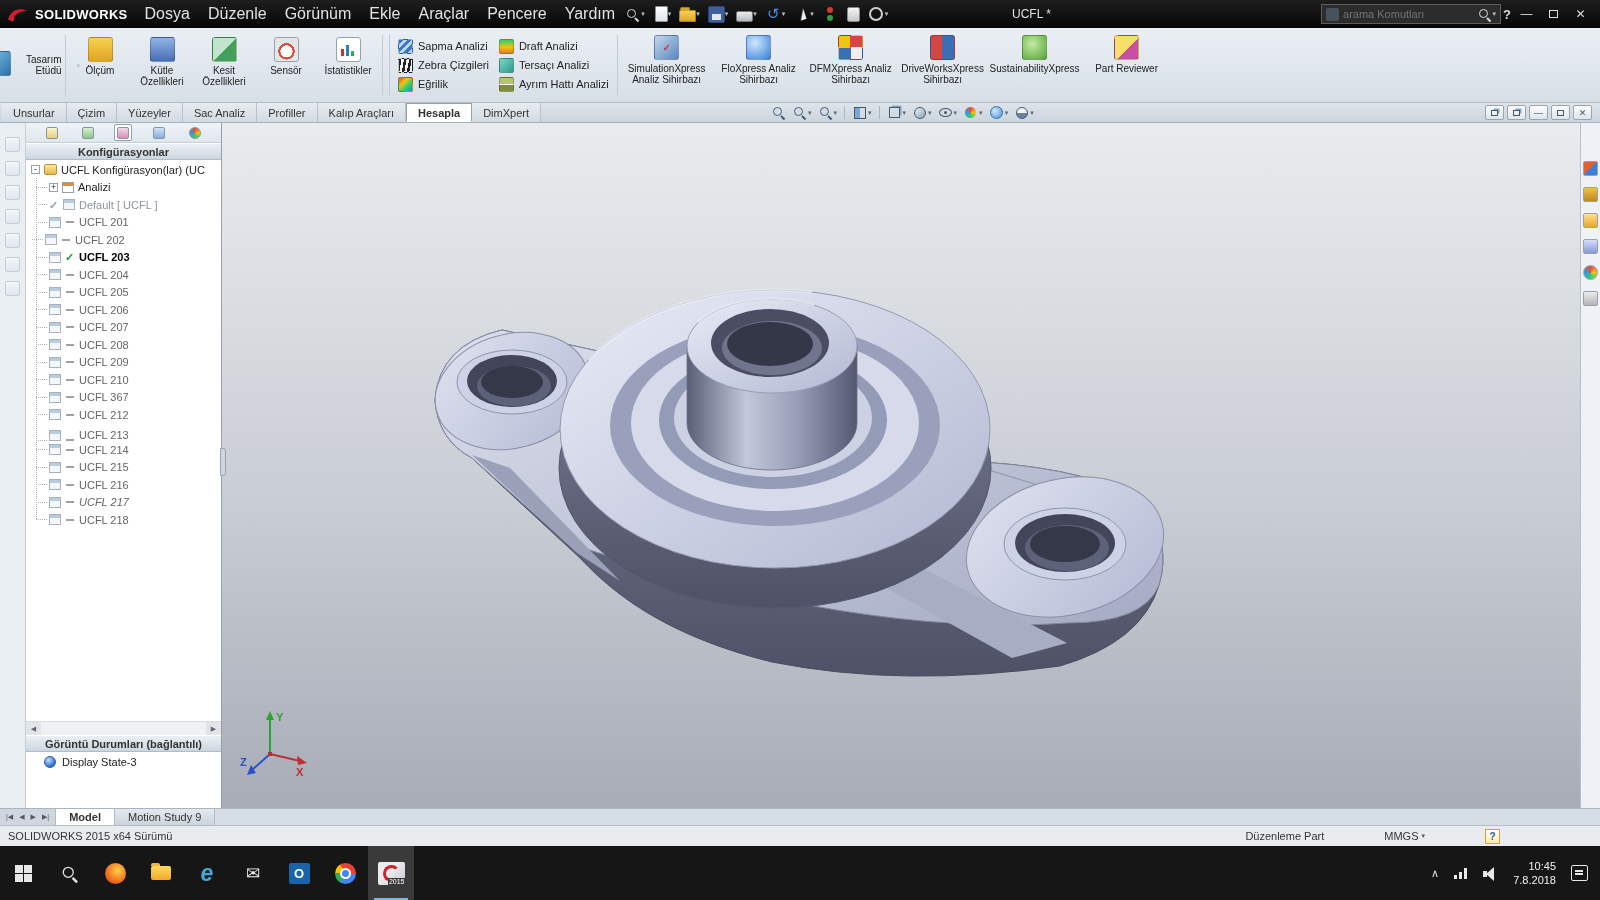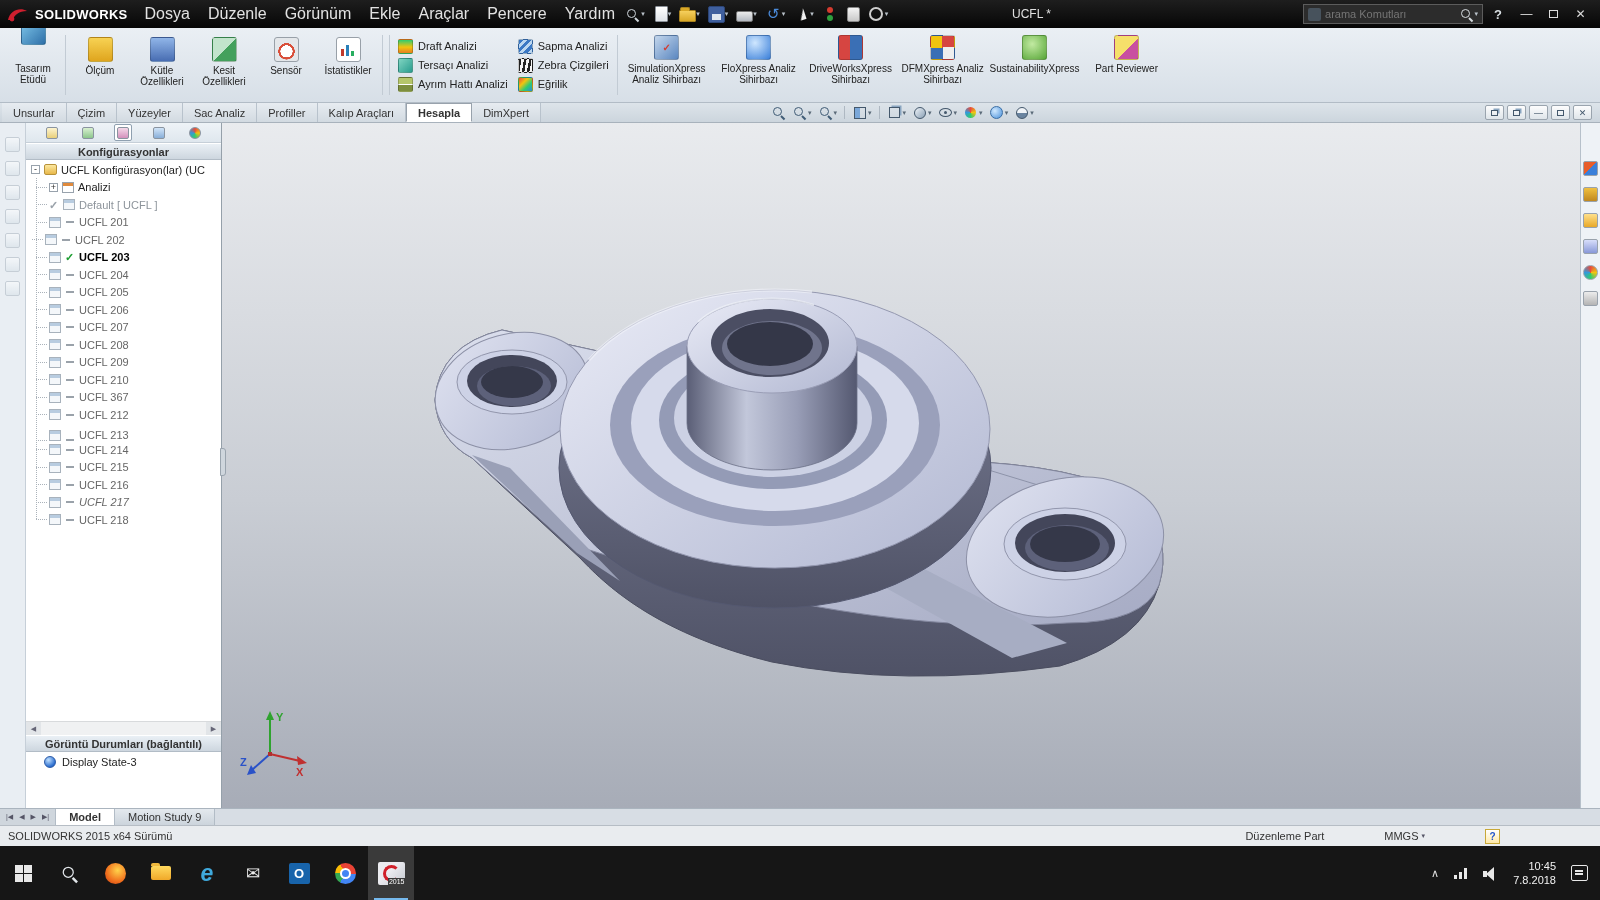--- a/index.html
+++ b/index.html
@@ -27,34 +27,34 @@
   .save-icon::before{content:"";width:9px;height:6px;background:#dfe6f0;margin-top:5px;}
   .print-icon{width:17px;height:11px;margin-top:4px;background:linear-gradient(#ececec,#b4bac2);border:1px solid #777;}
   .undo-icon{color:#4a8ad9;font-size:15px;}
   .undo-icon::before{content:"↺";}
   .select-icon{position:relative;}
   .select-icon::before{content:"";border-left:6px solid transparent;border-bottom:11px solid #f0f0f0;transform:rotate(-18deg);filter:drop-shadow(0 0 1px #000);}
   .rebuild-icon::before{content:"";width:6px;height:6px;border-radius:50%;background:#d43b2f;box-shadow:0 8px 0 #2e9e3e;margin-bottom:8px;}
   .file-properties-icon{width:13px;height:15px;background:linear-gradient(#f4f4f4,#c8c8c8);border:1px solid #888;}
   .options-icon::before{content:"";width:10px;height:10px;border:2.5px solid #cfcfcf;border-radius:50%;}
   .doc-title{position:absolute;left:1012px;top:7px;font-size:12px;color:#e0e0e0;}
-  .search-wrap{margin-left:auto;display:flex;align-items:center;gap:9px;padding-left:48px;}
+  .search-wrap{margin-left:auto;display:flex;align-items:center;padding-left:48px;}
   .search-box{width:180px;height:20px;background:#2c2c2c;border:1px solid #5c5c5c;display:flex;align-items:center;padding:0 4px;gap:4px;}
   .search-lead{width:13px;height:13px;background:#47525c;border-radius:2px;flex:0 0 13px;}
   .search-box input{flex:1;min-width:0;background:transparent;border:0;outline:none;color:#aeb6bc;font-size:11px;font-family:inherit;}
   .search-mag{color:#d8dee2;display:flex;align-items:center;gap:2px;}
   .help-glyph{color:#d8dee2;font-size:13px;font-weight:bold;padding:0 2px;}
   .twin{display:flex;}
   .twin-btn{width:27px;height:22px;display:flex;align-items:center;justify-content:center;color:#ddd;font-size:12px;}
   .max-glyph{width:9px;height:8px;border:1.5px solid #ddd;display:inline-block;}
 
   
   .ribbon{height:75px;background:linear-gradient(#eaeff4,#d7dfe7);border-bottom:1px solid #b2bcc6;display:flex;align-items:stretch;padding:2px 4px;}
   .rb-sep{width:1px;background:#c2cbd4;margin:5px 3px;flex:0 0 1px;}
-  .rb-study{width:58px;display:flex;flex-direction:column;align-items:center;justify-content:center;gap:15px;font-size:10px;line-height:11px;text-align:center;color:#222;}
+  .rb-study{width:58px;display:flex;align-items:center;justify-content:center;gap:15px;font-size:10px;line-height:11px;text-align:right;color:#222;}
   .rb-big{width:62px;display:flex;flex-direction:column;align-items:center;padding-top:7px;font-size:10px;line-height:11px;text-align:center;color:#222;}
   .rb-xl{width:92px;padding-top:5px;}
   .ric{width:25px;height:25px;margin-bottom:3px;border-radius:3px;display:inline-flex;align-items:center;justify-content:center;color:#fff;border:1px solid rgba(0,0,0,.2);flex:0 0 auto;}
   .ric-s{width:15px;height:15px;border-radius:2px;display:inline-flex;align-items:center;justify-content:center;color:#fff;border:1px solid rgba(0,0,0,.2);flex:0 0 15px;font-size:10px;}
   .rb-col{display:flex;flex-direction:column;justify-content:center;gap:4px;padding:0 5px;}
   .rb-row{display:flex;align-items:center;gap:5px;font-size:11px;color:#222;white-space:nowrap;}
   .rb-row.disabled{color:#9aa0a6;}
   .rb-row.disabled .ric-s{filter:grayscale(1);opacity:.7;}
   .design-study-icon{background:linear-gradient(135deg,#7ec6ea,#2e6fa8);}
   .measure-icon{background:linear-gradient(180deg,#f7d253,#dfa51e);}
@@ -302,65 +302,65 @@
         <span class="ric sensor-icon"></span>
         <span>Sensör</span>
       </div>
       <div class="rb-big">
         <span class="ric statistics-icon"></span>
         <span>İstatistikler</span>
       </div>
     </div>
   <div class="rb-sep"></div>
   <div class="rb-sep"></div>
+  <div class="rb-col" id="an-col1">
+      <div class="rb-row">
+        <span class="ric-s deviation-analysis-icon"></span>
+        <span>Sapma Analizi</span>
+      </div>
+      <div class="rb-row">
+        <span class="ric-s zebra-stripes-icon"></span>
+        <span>Zebra Çizgileri</span>
+      </div>
+      <div class="rb-row">
+        <span class="ric-s curvature-icon"></span>
+        <span>Eğrilik</span>
+      </div>
+    </div>
   <div class="rb-col" id="an-col2">
       <div class="rb-row">
         <span class="ric-s draft-analysis-icon"></span>
         <span>Draft Analizi</span>
       </div>
       <div class="rb-row">
         <span class="ric-s undercut-analysis-icon"></span>
         <span>Tersaçı Analizi</span>
       </div>
       <div class="rb-row">
         <span class="ric-s parting-line-analysis-icon"></span>
         <span>Ayrım Hattı Analizi</span>
-      </div>
-    </div>
-  <div class="rb-col" id="an-col1">
-      <div class="rb-row">
-        <span class="ric-s deviation-analysis-icon"></span>
-        <span>Sapma Analizi</span>
-      </div>
-      <div class="rb-row">
-        <span class="ric-s zebra-stripes-icon"></span>
-        <span>Zebra Çizgileri</span>
-      </div>
-      <div class="rb-row">
-        <span class="ric-s curvature-icon"></span>
-        <span>Eğrilik</span>
       </div>
     </div>
   <div class="rb-sep"></div>
   <div style="display:flex" id="xpress-tools">
       <div class="rb-big rb-xl">
         <span class="ric simulationxpress-icon"></span>
         <span>SimulationXpress Analiz Sihirbazı</span>
       </div>
       <div class="rb-big rb-xl">
         <span class="ric floxpress-icon"></span>
         <span>FloXpress Analiz Sihirbazı</span>
       </div>
       <div class="rb-big rb-xl">
+        <span class="ric dfmxpress-icon"></span>
+        <span>DFMXpress Analiz Sihirbazı</span>
+      </div>
+      <div class="rb-big rb-xl">
         <span class="ric driveworksxpress-icon"></span>
         <span>DriveWorksXpress Sihirbazı</span>
-      </div>
-      <div class="rb-big rb-xl">
-        <span class="ric dfmxpress-icon"></span>
-        <span>DFMXpress Analiz Sihirbazı</span>
       </div>
       <div class="rb-big rb-xl">
         <span class="ric sustainabilityxpress-icon"></span>
         <span>SustainabilityXpress</span>
       </div>
       <div class="rb-big rb-xl">
         <span class="ric part-reviewer-icon"></span>
         <span>Part Reviewer</span>
       </div>
     </div>

